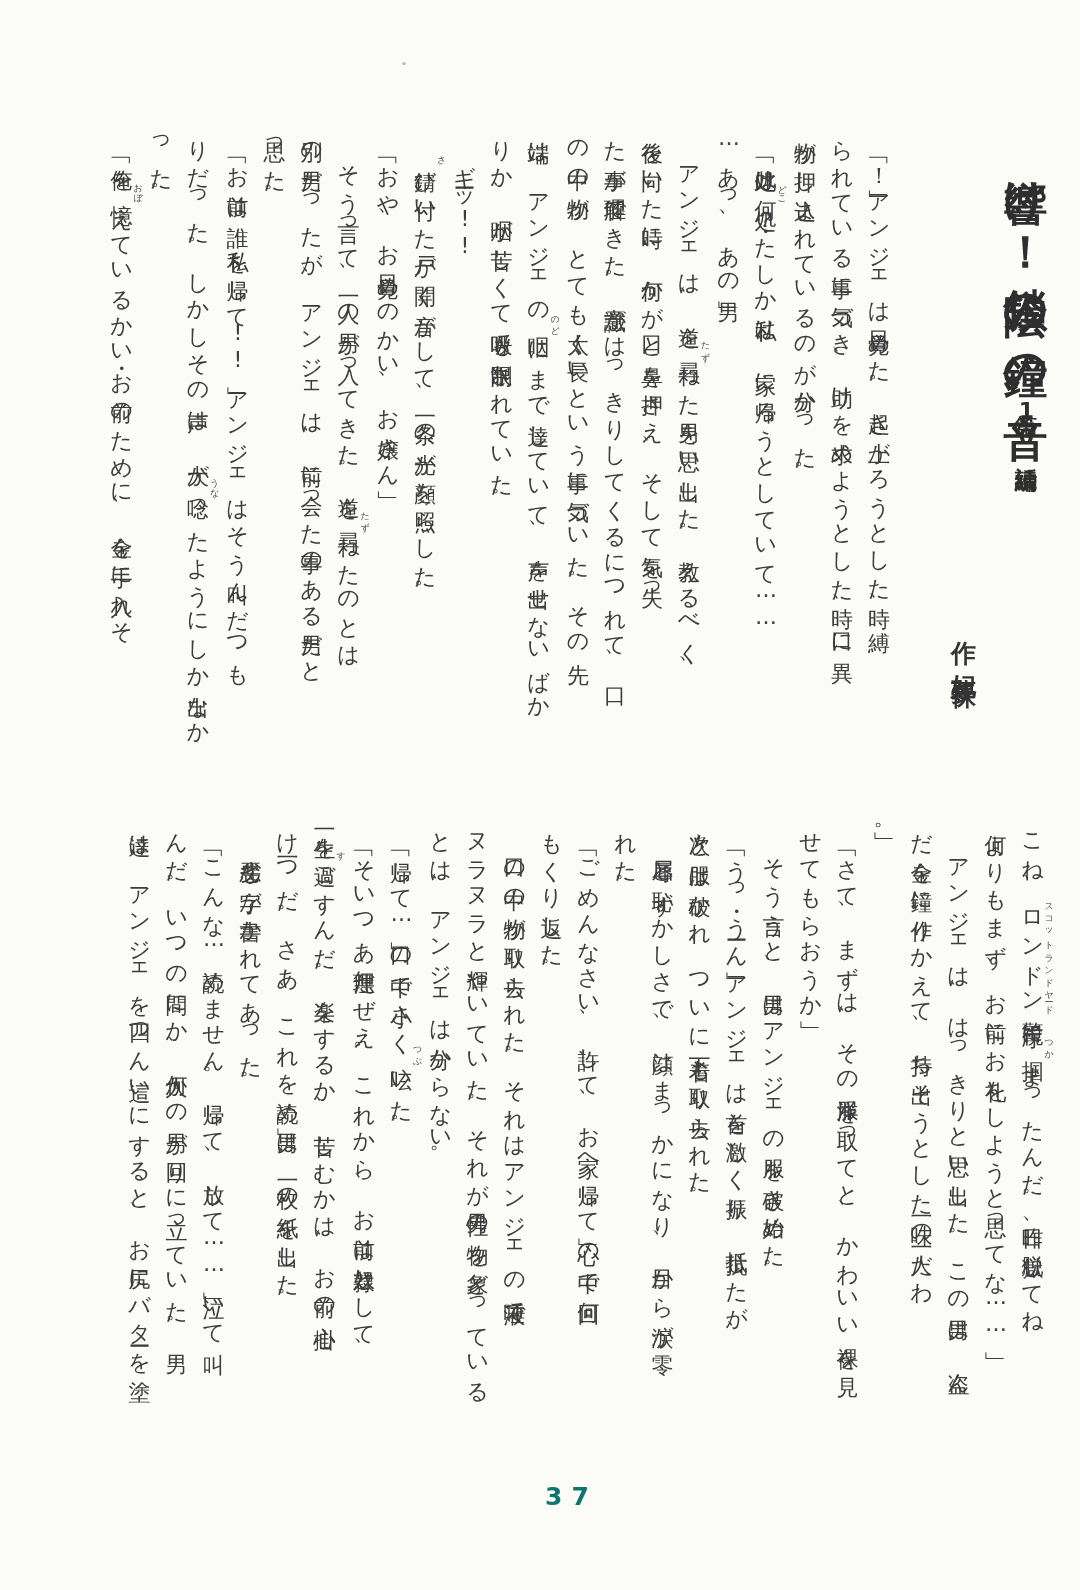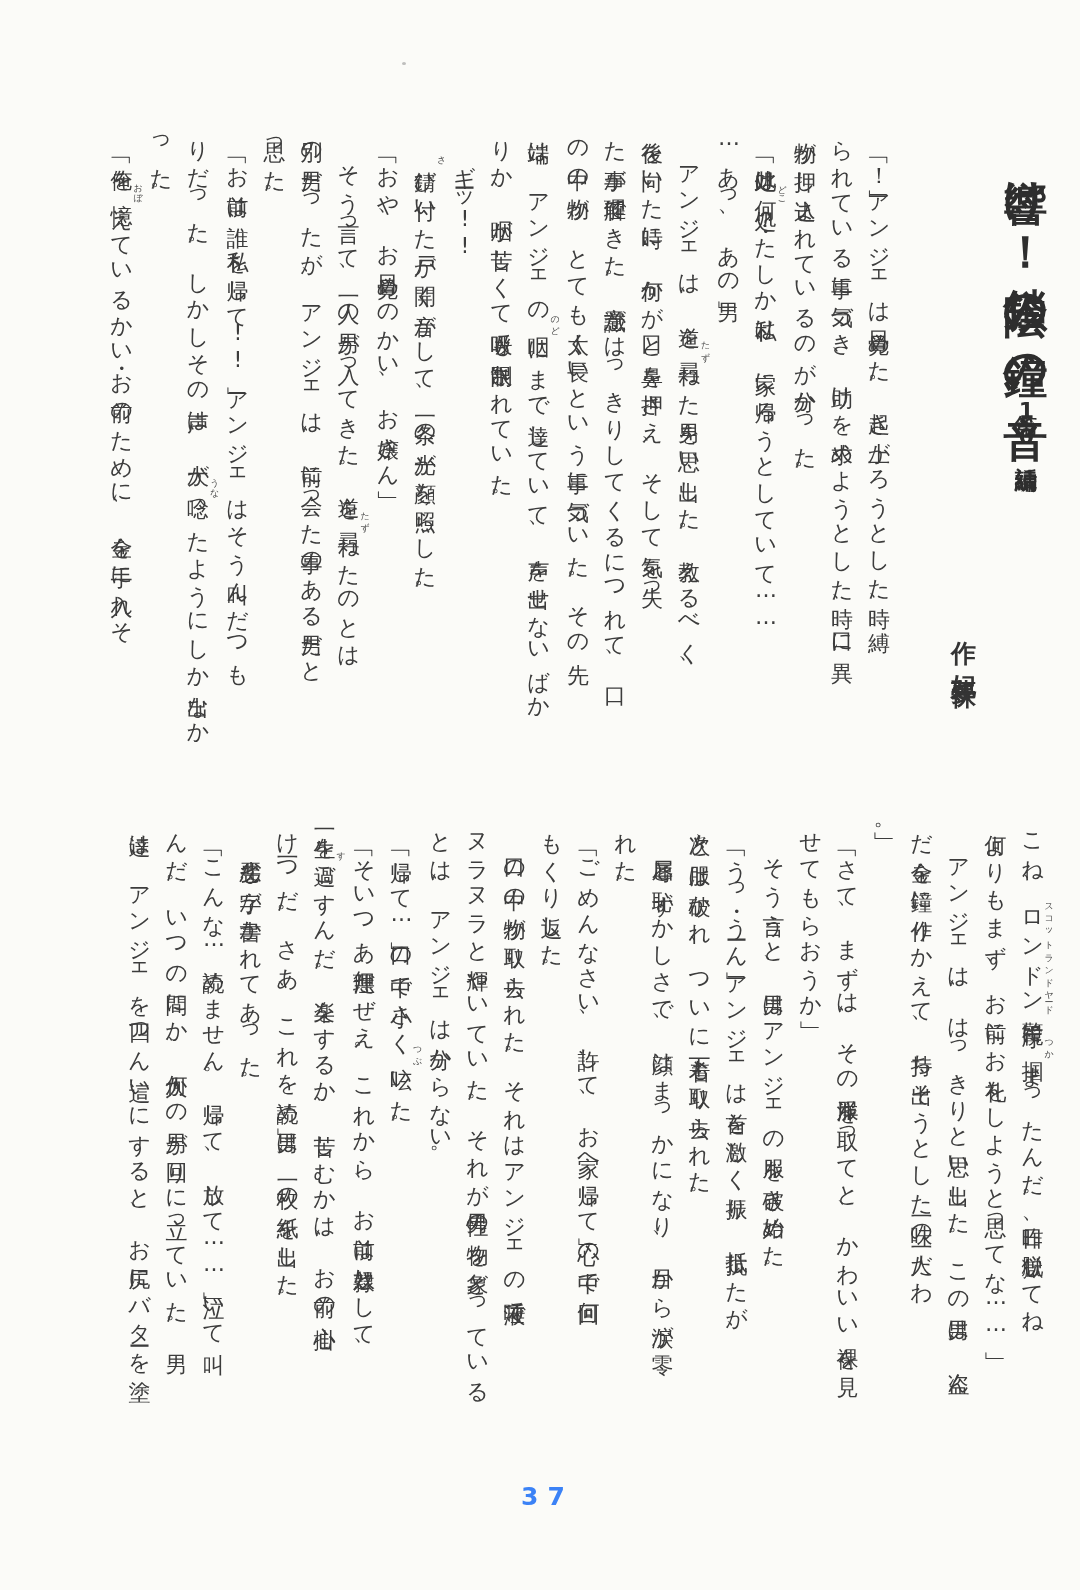--- a/index.html
+++ b/index.html
@@ -55,25 +55,25 @@
     margin-right: 6px;
   }
   ruby { ruby-position: over; }
   rt {
     font-size: 9px;
     letter-spacing: 0;
     color: #4a4a4a;
   }
   .page-number {
     position: absolute;
-    top: 1482px; left: 521px;
+    top: 1482px; left: 545px;
     font-size: 25px;
     font-weight: bold;
     letter-spacing: 9px;
-    color: #3b82f6;
+    color: #0f766e;
   }
   .speck {
     position: absolute;
     top: 62px; left: 402px;
     width: 4px; height: 3px;
     border-radius: 50%;
     background: #8d8d8d;
     opacity: .55;
   }
 </style>

